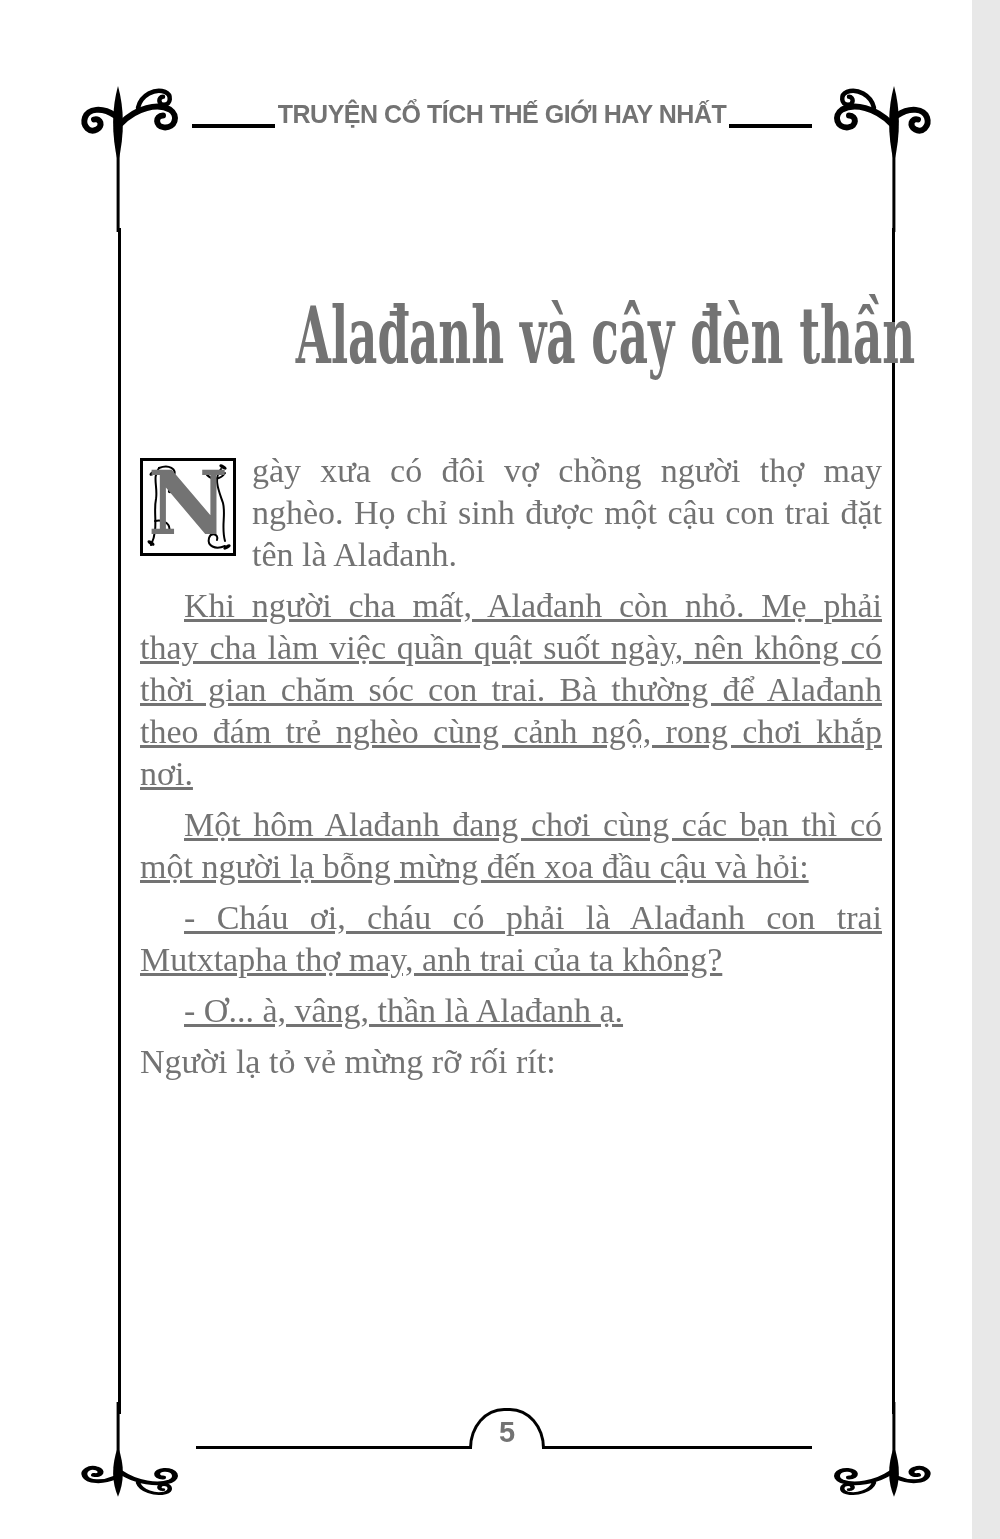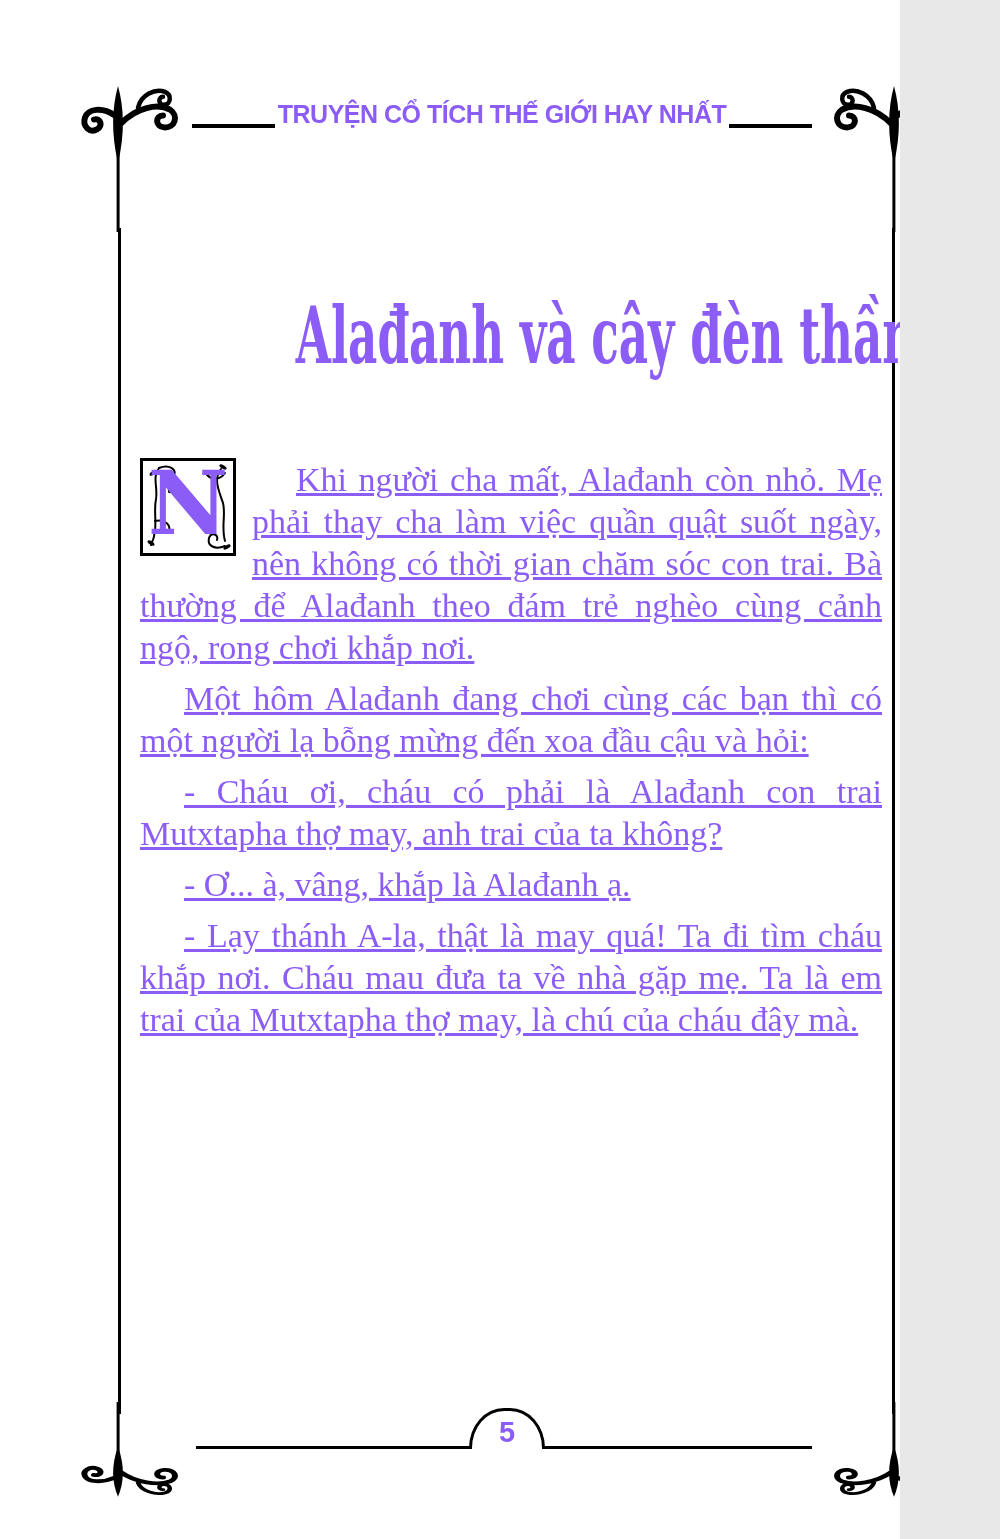--- a/index.html
+++ b/index.html
@@ -1,22 +1,22 @@
 <!DOCTYPE html>
 <html><head>
 <meta charset="utf-8">
 <style>
   html,body{margin:0;padding:0;background:#e8e8e8;}
   .page{
     position:relative;
-    width:900px;height:1539px;
+    width:972px;height:1539px;
     background:#ffffff;
     overflow:hidden;
     font-family:"Liberation Serif", serif;
-    color:#8b5cf6;
+    color:#737373;
   }
   
   .vline{position:absolute;width:3px;background:#000;}
   .vline.left{left:118px;top:228px;height:1186px;}
   .vline.right{left:892px;top:228px;height:1186px;}
   .corner{position:absolute;width:110px;}
   .corner svg{display:block;width:100%;height:100%;}
   .corner.tl{left:78px;top:84px;height:148px;}
   .corner.tr{left:824px;top:84px;height:148px;transform:scaleX(-1);}
   .corner.bl{left:78px;top:1402px;height:96px;transform:scaleY(-1);}
@@ -144,27 +144,27 @@
           <g fill="#000">
             <ellipse cx="10" cy="12" rx="4" ry="1.8" transform="rotate(-35 10 12)"></ellipse>
             <ellipse cx="80" cy="6" rx="4" ry="1.8" transform="rotate(30 80 6)"></ellipse>
             <ellipse cx="8" cy="82" rx="4" ry="1.8" transform="rotate(35 8 82)"></ellipse>
             <ellipse cx="84" cy="86" rx="4" ry="1.8" transform="rotate(-30 84 86)"></ellipse>
             <circle cx="27" cy="30" r="2.2"></circle>
             <circle cx="62" cy="64" r="2.2"></circle>
           </g>
         </svg>
         <span class="drop-cap-letter">N</span>
-      </span>
+      </span><span>gày xưa có đôi vợ chồng người thợ may nghèo. Họ chỉ sinh được một cậu con trai đặt tên là Alađanh.</span>
     </p>
     <p class="para indent">Khi người cha mất, Alađanh còn nhỏ. Mẹ phải thay cha làm việc quần quật suốt ngày, nên không có thời gian chăm sóc con trai. Bà thường để Alađanh theo đám trẻ nghèo cùng cảnh ngộ, rong chơi khắp nơi.</p>
     <p class="para indent">Một hôm Alađanh đang chơi cùng các bạn thì có một người lạ bỗng mừng đến xoa đầu cậu và hỏi:</p>
     <p class="para indent">- Cháu ơi, cháu có phải là Alađanh con trai Mutxtapha thợ may, anh trai của ta không?</p>
-    <p class="para indent">- Ơ... à, vâng, khắp là Alađanh ạ.</p>
-    <p class="para indent">- Lạy thánh A-la, thật là may quá! Ta đi tìm cháu khắp nơi. Cháu mau đưa ta về nhà gặp mẹ. Ta là em trai của Mutxtapha thợ may, là chú của cháu đây mà.</p>
+    <p class="para indent">- Ơ... à, vâng, thần là Alađanh ạ.</p>
+    <p class="para">Người lạ tỏ vẻ mừng rỡ rối rít:</p>
   </div>
 
   <div class="footer-rule"></div>
   <div class="page-tab">
     <span class="page-number">5</span>
   </div>
 
   <div class="scan-edge"></div>
 </div>
 

